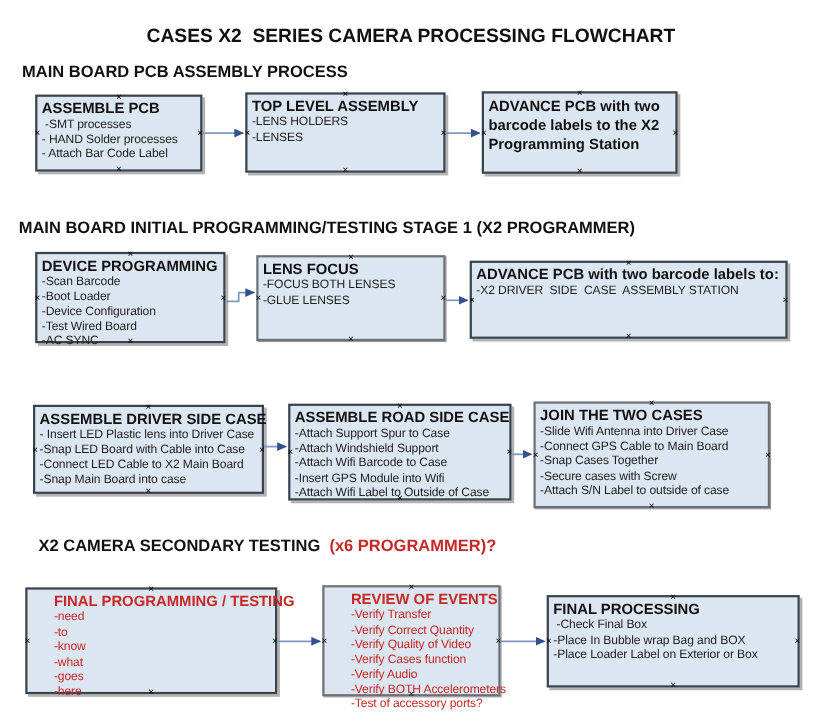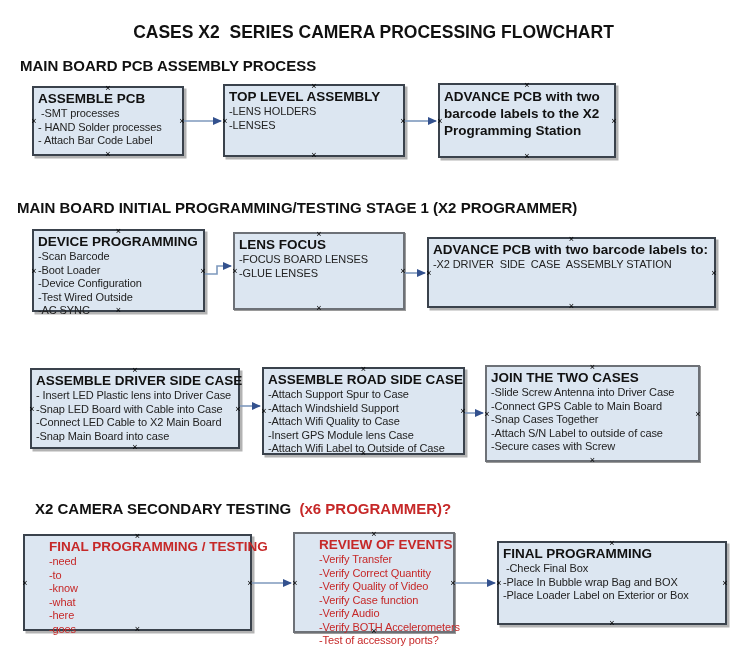--- a/index.html
+++ b/index.html
@@ -35,21 +35,21 @@
 </style>
 </head>
 <body>
 
 <div id="page">
 
   <div class="doc-title">CASES X2  SERIES CAMERA PROCESSING FLOWCHART</div>
 
   <div class="sec-heading" style="left:20px; top:57px;">MAIN BOARD PCB ASSEMBLY PROCESS</div>
   <div class="sec-heading" style="left:17px; top:199px;">MAIN BOARD INITIAL PROGRAMMING/TESTING STAGE 1 (X2 PROGRAMMER)</div>
-  <div class="sec-heading" style="left:35px; top:500px;"><span>X2 CAMERA SECONDARY TESTING </span><span class="red-part"> (x6 PROGRAMMER)?</span></div>
+  <div class="sec-heading" style="left:35px; top:488px;"><span>X2 CAMERA SECONDARY TESTING </span><span class="red-part"> (x6 PROGRAMMER)?</span></div>
 
   <div class="fbox thin" style="left:32px; top:86px; width:152px; height:70px;">
     <div class="btitle">ASSEMBLE PCB</div>
     <div class="bitems">
         <div class="bitem"> -SMT processes</div>
         <div class="bitem">- HAND Solder processes</div>
         <div class="bitem">- Attach Bar Code Label</div>
       </div>
   <span class="cmark" style="left: 50%; top: 0%;">×</span>
       <span class="cmark" style="left: 50%; top: 100%;">×</span>
@@ -74,32 +74,32 @@
       <span class="cmark" style="left: 0%; top: 50%;">×</span>
       <span class="cmark" style="left: 100%; top: 50%;">×</span>
     </div>
 
   <div class="fbox thin" style="left:32px; top:229px; width:173px; height:83px;">
     <div class="btitle">DEVICE PROGRAMMING</div>
     <div class="bitems">
         <div class="bitem">-Scan Barcode</div>
         <div class="bitem">-Boot Loader</div>
         <div class="bitem">-Device Configuration</div>
-        <div class="bitem">-Test Wired Outside</div>
+        <div class="bitem">-Test Wired Board</div>
         <div class="bitem">-AC SYNC</div>
       </div>
   <span class="cmark" style="left: 50%; top: 0%;">×</span>
       <span class="cmark" style="left: 50%; top: 100%;">×</span>
       <span class="cmark" style="left: 0%; top: 50%;">×</span>
       <span class="cmark" style="left: 100%; top: 50%;">×</span>
     </div>
   <div class="fbox thick" style="left:233px; top:232px; width:172px; height:78px;">
     <div class="btitle">LENS FOCUS</div>
     <div class="bitems">
-        <div class="bitem">-FOCUS BOARD LENSES</div>
+        <div class="bitem">-FOCUS BOTH LENSES</div>
         <div class="bitem">-GLUE LENSES</div>
       </div>
   <span class="cmark" style="left: 50%; top: 0%;">×</span>
       <span class="cmark" style="left: 50%; top: 100%;">×</span>
       <span class="cmark" style="left: 0%; top: 50%;">×</span>
       <span class="cmark" style="left: 100%; top: 50%;">×</span>
     </div>
   <div class="fbox thin" style="left:427px; top:237px; width:289px; height:71px;">
     <div class="btitle">ADVANCE PCB with two barcode labels to:</div>
     <div class="bitems">
@@ -122,77 +122,77 @@
   <span class="cmark" style="left: 50%; top: 0%;">×</span>
       <span class="cmark" style="left: 50%; top: 100%;">×</span>
       <span class="cmark" style="left: 0%; top: 50%;">×</span>
       <span class="cmark" style="left: 100%; top: 50%;">×</span>
     </div>
   <div class="fbox thin" style="left:262px; top:367px; width:203px; height:88px;">
     <div class="btitle">ASSEMBLE ROAD SIDE CASE</div>
     <div class="bitems">
         <div class="bitem">-Attach Support Spur to Case</div>
         <div class="bitem">-Attach Windshield Support</div>
-        <div class="bitem">-Attach Wifi Quality to Case</div>
-        <div class="bitem">-Insert GPS Module lens Case</div>
+        <div class="bitem">-Attach Wifi Barcode to Case</div>
+        <div class="bitem">-Insert GPS Module into Wifi</div>
         <div class="bitem">-Attach Wifi Label to Outside of Case</div>
       </div>
   <span class="cmark" style="left: 50%; top: 0%;">×</span>
       <span class="cmark" style="left: 50%; top: 100%;">×</span>
       <span class="cmark" style="left: 0%; top: 50%;">×</span>
       <span class="cmark" style="left: 100%; top: 50%;">×</span>
     </div>
   <div class="fbox thick" style="left:485px; top:365px; width:215px; height:97px;">
     <div class="btitle">JOIN THE TWO CASES</div>
     <div class="bitems">
-        <div class="bitem">-Slide Screw Antenna into Driver Case</div>
+        <div class="bitem">-Slide Wifi Antenna into Driver Case</div>
         <div class="bitem">-Connect GPS Cable to Main Board</div>
         <div class="bitem">-Snap Cases Together</div>
+        <div class="bitem">-Secure cases with Screw</div>
         <div class="bitem">-Attach S/N Label to outside of case</div>
-        <div class="bitem">-Secure cases with Screw</div>
       </div>
   <span class="cmark" style="left: 50%; top: 0%;">×</span>
       <span class="cmark" style="left: 50%; top: 100%;">×</span>
       <span class="cmark" style="left: 0%; top: 50%;">×</span>
       <span class="cmark" style="left: 100%; top: 50%;">×</span>
     </div>
 
   <div class="fbox thin red" style="left:23px; top:534px; width:229px; height:97px;">
     <div class="btitle">FINAL PROGRAMMING / TESTING</div>
     <div class="bitems">
         <div class="bitem">-need</div>
         <div class="bitem">-to</div>
         <div class="bitem">-know</div>
         <div class="bitem">-what</div>
+        <div class="bitem">-goes</div>
         <div class="bitem">-here</div>
-        <div class="bitem">-goes</div>
       </div>
   <span class="cmark" style="left: 50%; top: 0%;">×</span>
       <span class="cmark" style="left: 50%; top: 100%;">×</span>
       <span class="cmark" style="left: 0%; top: 50%;">×</span>
       <span class="cmark" style="left: 100%; top: 50%;">×</span>
     </div>
   <div class="fbox thick red" style="left:293px; top:532px; width:162px; height:101px;">
     <div class="btitle">REVIEW OF EVENTS</div>
     <div class="bitems">
         <div class="bitem">-Verify Transfer</div>
         <div class="bitem">-Verify Correct Quantity</div>
         <div class="bitem">-Verify Quality of Video</div>
-        <div class="bitem">-Verify Case function</div>
+        <div class="bitem">-Verify Cases function</div>
         <div class="bitem">-Verify Audio</div>
         <div class="bitem">-Verify BOTH Accelerometers</div>
         <div class="bitem">-Test of accessory ports?</div>
       </div>
   <span class="cmark" style="left: 50%; top: 0%;">×</span>
       <span class="cmark" style="left: 50%; top: 100%;">×</span>
       <span class="cmark" style="left: 0%; top: 50%;">×</span>
       <span class="cmark" style="left: 100%; top: 50%;">×</span>
     </div>
   <div class="fbox thin" style="left:497px; top:541px; width:230px; height:84px;">
-    <div class="btitle">FINAL PROGRAMMING</div>
+    <div class="btitle">FINAL PROCESSING</div>
     <div class="bitems">
         <div class="bitem"> -Check Final Box</div>
         <div class="bitem">-Place In Bubble wrap Bag and BOX</div>
         <div class="bitem">-Place Loader Label on Exterior or Box</div>
       </div>
   <span class="cmark" style="left: 50%; top: 0%;">×</span>
       <span class="cmark" style="left: 50%; top: 100%;">×</span>
       <span class="cmark" style="left: 0%; top: 50%;">×</span>
       <span class="cmark" style="left: 100%; top: 50%;">×</span>
     </div>

